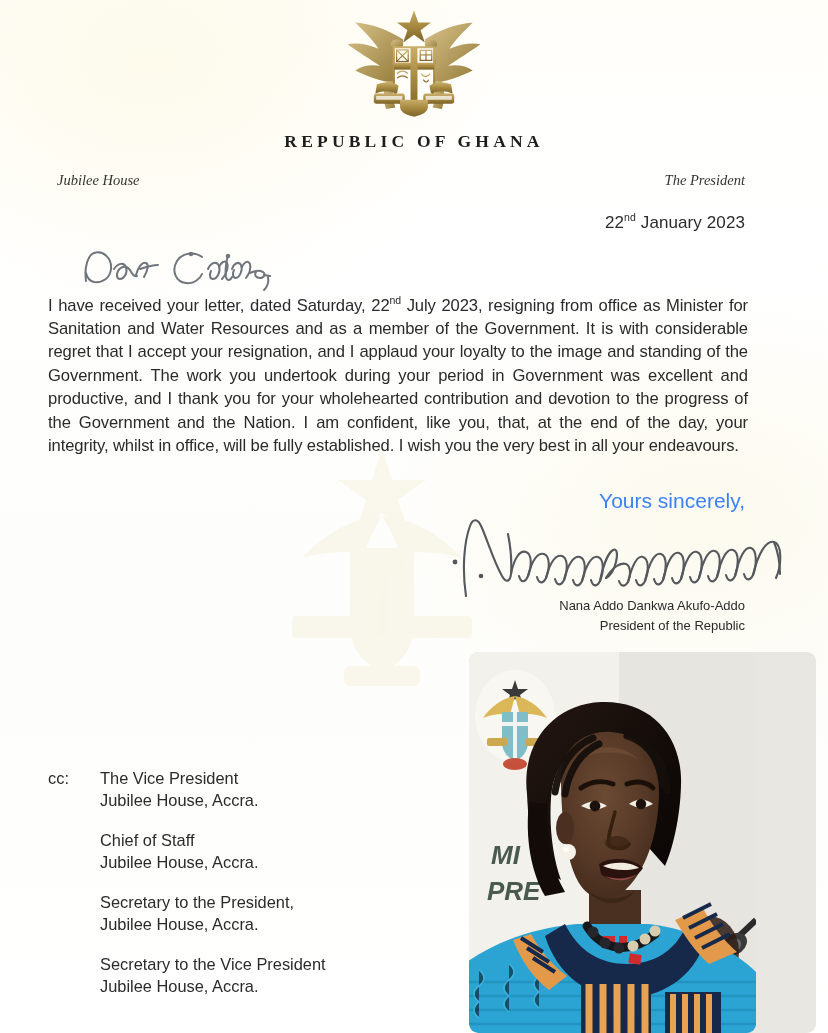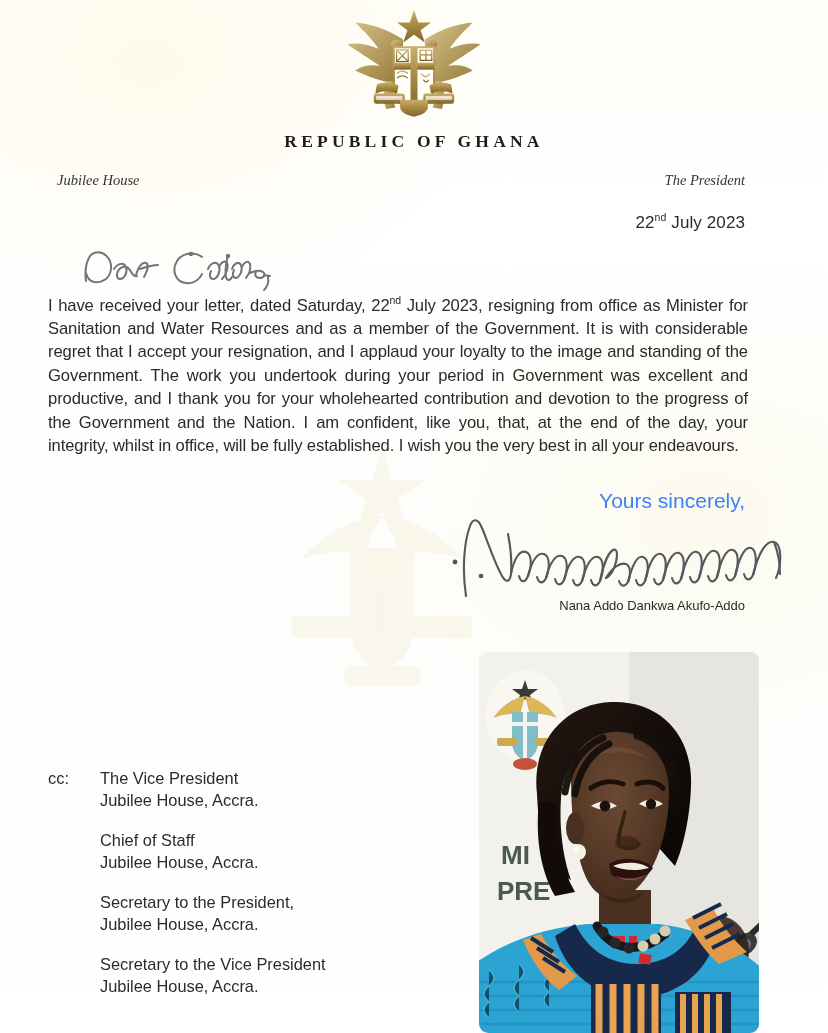--- a/index.html
+++ b/index.html
@@ -148,27 +148,28 @@
     line-height: 21.5px;
   }
   .cc-row { display: flex; margin-bottom: 19px; }
   .cc-row:last-child { margin-bottom: 8px; }
   .cc-label { width: 52px; flex: none; }
   .cc-lines { white-space: pre-line; }
 
   
   .photo {
     position: absolute;
-    left: 479px;
+    left: 469px;
     top: 652px;
-    width: 280px;
+    width: 347px;
     height: 381px;
     border-radius: 9px;
     overflow: hidden;
     background: #e8e7e2;
+    font-style: italic;
   }
   .photo svg { display: block; }
 </style>
 </head>
 <body>
 
 <div id="page">
 
   <div class="paper-tint"></div>
 
@@ -247,21 +248,21 @@
       <rect x="125" y="115" width="34" height="5"></rect>
     </g>
   </svg>
 
   <div class="republic">REPUBLIC OF GHANA</div>
 
   <div class="jubilee">Jubilee House</div>
   <div class="the-president">The President</div>
 
   <div class="date">
-    <span>22</span><sup>nd</sup><span> July 2023</span>
+    <span>22</span><sup>nd</sup><span> January 2023</span>
   </div>
 
   <svg class="salutation" viewBox="0 0 230 52">
     <g fill="none" stroke="#6f757c" stroke-width="2" stroke-linecap="round" stroke-linejoin="round">
       <path d="M8 38 C6 24 10 12 16 10 C26 7 34 16 33 26 C32 35 25 40 16 39 C11 38 9 34 8 30"></path>
       <path d="M36 26 C40 20 46 19 48 24 C50 30 46 36 42 36 C39 36 38 32 40 28 C43 23 49 22 52 27 C54 31 56 34 59 33"></path>
       <path d="M58 32 C60 24 64 19 68 20 C71 21 70 27 66 34"></path>
       <path d="M62 26 C68 24 74 22 80 22"></path>
       <path d="M124 14 C116 8 104 10 99 18 C93 28 98 39 108 40 C116 41 122 36 124 31"></path>
       <path d="M130 26 C133 19 139 18 141 23 C143 29 139 36 135 36 C132 36 131 32 133 28"></path>
@@ -300,20 +301,21 @@
       <path d="M277 69 C281 51 287 40 293 42 C299 44 299 58 295 68 C292 74 288 74 286 67"></path>
       <path d="M295 68 C299 50 305 38 311 40 C317 42 317 57 313 67 C310 73 306 73 304 66"></path>
       <path d="M313 67 C318 46 326 32 334 34 C342 36 342 56 336 70"></path>
       <path d="M334 34 C338 44 340 56 340 66"></path>
       <circle cx="15" cy="54" r="1.4" fill="#55585c"></circle>
       <circle cx="41" cy="68" r="1.3" fill="#55585c"></circle>
     </g>
   </svg>
 
   <div class="sign-name">Nana Addo Dankwa Akufo-Addo</div>
+  <div class="sign-title">President of the Republic</div>
 
 
   <div class="cc-block">
     <div class="cc-row">
       <div class="cc-label">cc:</div>
       <div class="cc-lines">The Vice President
 Jubilee House, Accra.</div>
     </div>
     <div class="cc-row">
       <div class="cc-label"></div>

